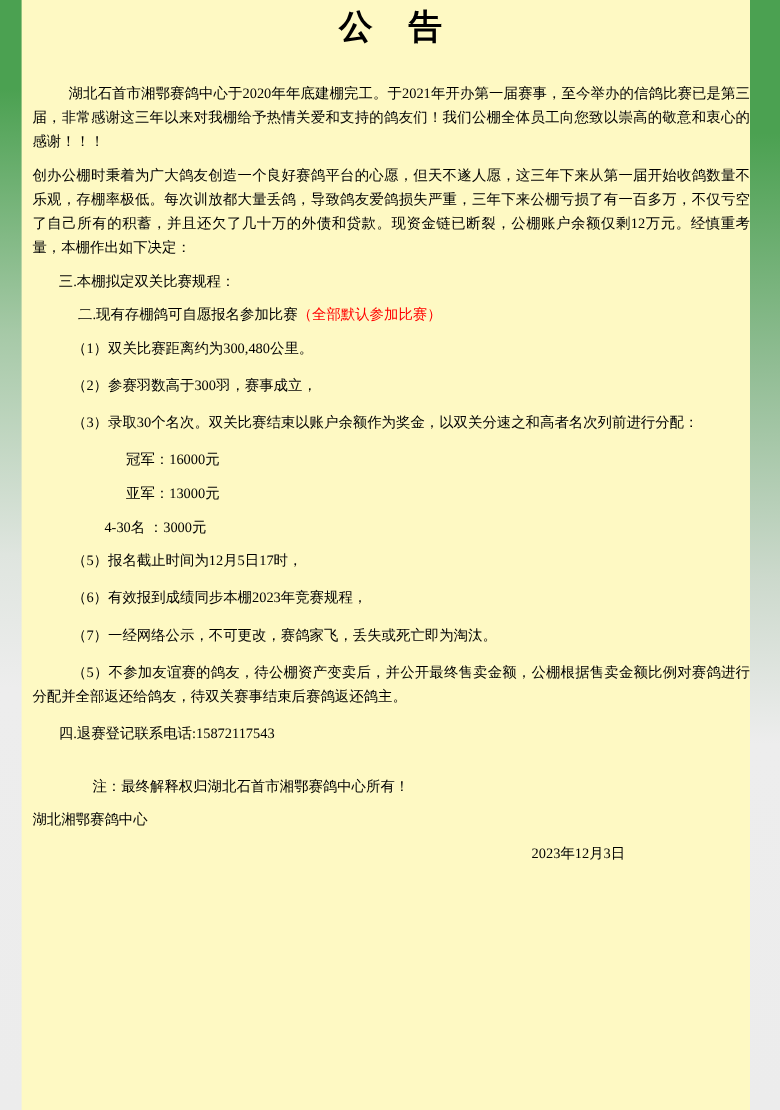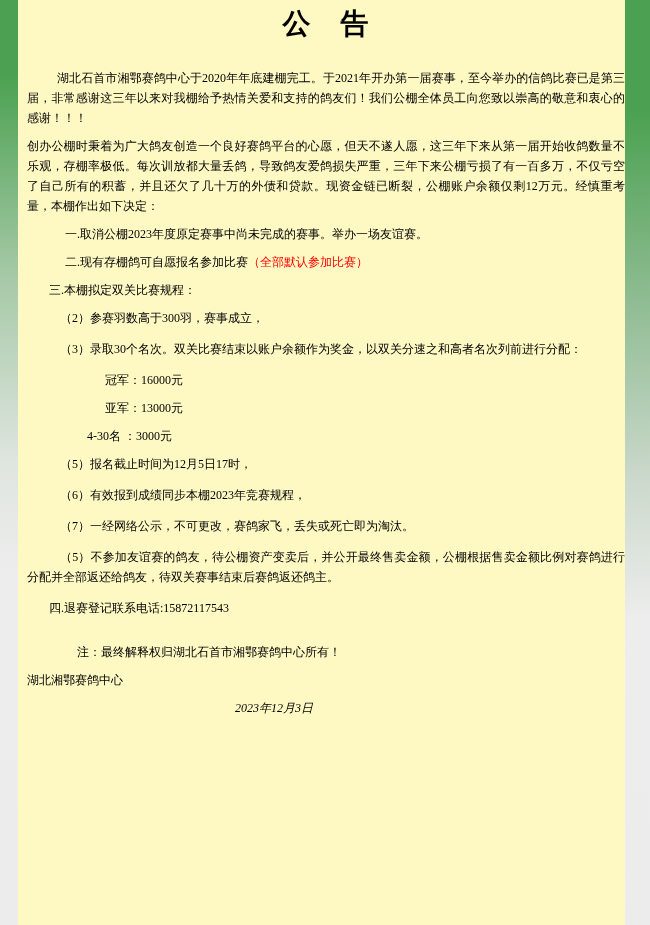--- a/index.html
+++ b/index.html
@@ -45,43 +45,43 @@
   }
   .para { font-size:12px; line-height:20px; margin:0 0 8px 0; }
   .indent2 { text-indent:30px; }
   .item-a { text-indent:38px; }   
   .item-b { text-indent:22px; }   
   .rule   { text-indent:33px; margin-bottom:11px; }
   .prize  { margin-left:78px; margin-bottom:8px; }
   .prize-last { margin-left:60px; }
   .note { margin-top:24px; text-indent:50px; }
   .signature { text-align:left; padding-right:92px; margin-top:4px; }
-  .dateline  { text-align:center; padding-right:104px;font-style:italic; }
+  .dateline  { text-align:right; padding-right:104px; }
   .red { color:var(--red-text,#ff0000); }
 </style>
 </head>
 <body>
 
 <div class="page">
   <div class="strip strip-left"></div>
   <div class="strip strip-right"></div>
 
   <div class="content">
     <h1 class="title">公　告</h1>
 
     <p class="para indent2">湖北石首市湘鄂赛鸽中心于2020年年底建棚完工。于2021年开办第一届赛事，至今举办的信鸽比赛已是第三届，非常感谢这三年以来对我棚给予热情关爱和支持的鸽友们！我们公棚全体员工向您致以崇高的敬意和衷心的感谢！！！</p>
 
     <p class="para">创办公棚时秉着为广大鸽友创造一个良好赛鸽平台的心愿，但天不遂人愿，这三年下来从第一届开始收鸽数量不乐观，存棚率极低。每次训放都大量丢鸽，导致鸽友爱鸽损失严重，三年下来公棚亏损了有一百多万，不仅亏空了自己所有的积蓄，并且还欠了几十万的外债和贷款。现资金链已断裂，公棚账户余额仅剩12万元。经慎重考量，本棚作出如下决定：</p>
 
-    <p class="para item-a">一.取消公棚2023年度原定赛事中尚未完成的赛事。举办一场友谊赛。</p>
+
+    <p class="para item-b">三.本棚拟定双关比赛规程：</p>
 
     <p class="para item-a"><span>二.现有存棚鸽可自愿报名参加比赛</span><span class="red">（全部默认参加比赛）</span></p>
 
-    <p class="para item-b">三.本棚拟定双关比赛规程：</p>
-
+    <p class="para rule">（1）双关比赛距离约为300,480公里。</p>
     <p class="para rule">（2）参赛羽数高于300羽，赛事成立，</p>
     <p class="para rule">（3）录取30个名次。双关比赛结束以账户余额作为奖金，以双关分速之和高者名次列前进行分配：</p>
 
     <p class="para prize">冠军：16000元</p>
     <p class="para prize">亚军：13000元</p>
     <p class="para prize prize-last">4-30名 ：3000元</p>
 
     <p class="para rule">（5）报名截止时间为12月5日17时，</p>
     <p class="para rule">（6）有效报到成绩同步本棚2023年竞赛规程，</p>
     <p class="para rule">（7）一经网络公示，不可更改，赛鸽家飞，丢失或死亡即为淘汰。</p>

